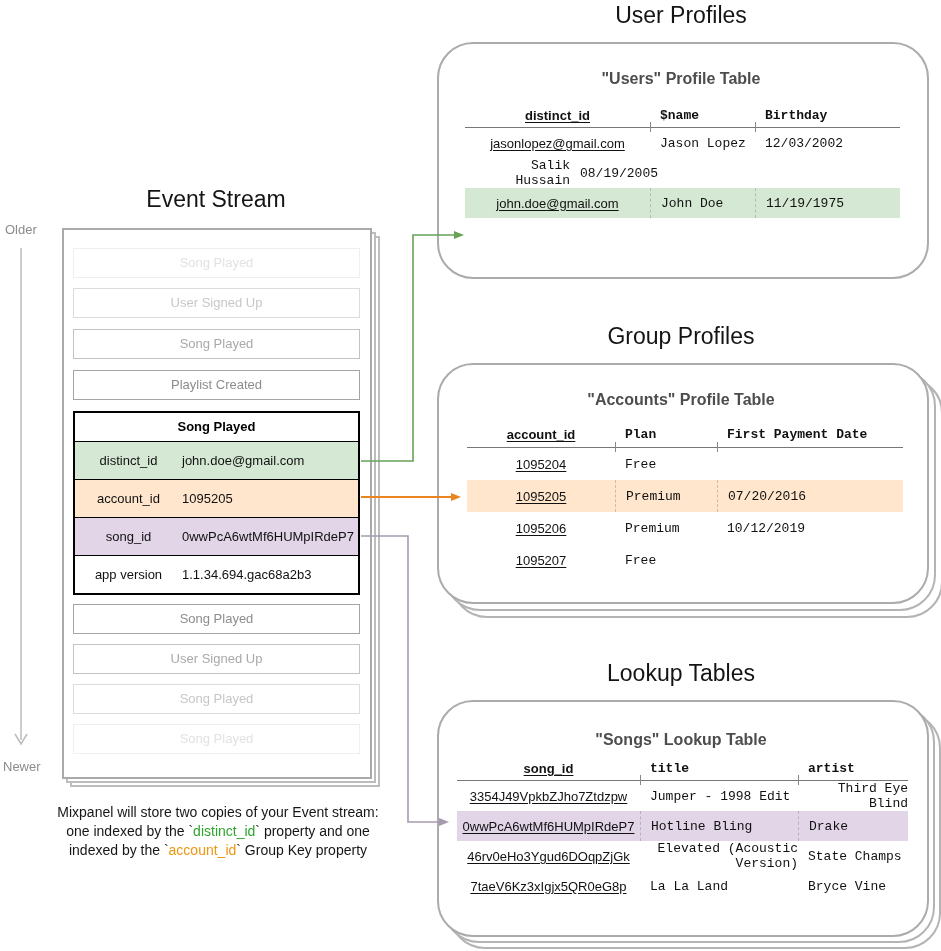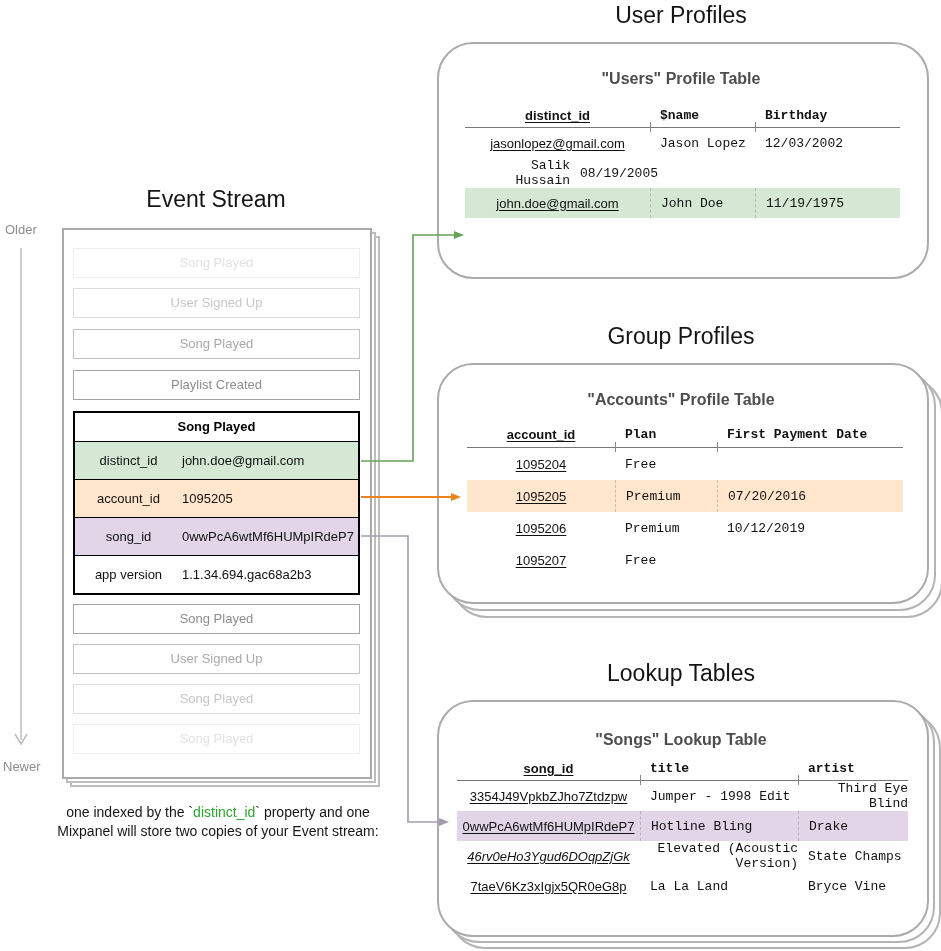--- a/index.html
+++ b/index.html
@@ -99,22 +99,23 @@
       <div class="prop-value">1.1.34.694.gac68a2b3</div>
     </div>
   </div>
 
   <div class="abs event-box fade4" style="top:604px;">Song Played</div>
   <div class="abs event-box fade3" style="top:644px;">User Signed Up</div>
   <div class="abs event-box fade2" style="top:684px;">Song Played</div>
   <div class="abs event-box fade1" style="top:724px;">Song Played</div>
 
   <div class="abs caption" style="left:38px;top:803px;width:360px;">
+    <div>Mixpanel will store two copies of your Event stream:</div>
     <div><span>one indexed by the `</span><span class="cap-green">distinct_id</span><span>` property and one</span></div>
-    <div>Mixpanel will store two copies of your Event stream:</div>
+    <div><span>indexed by the `</span><span class="cap-orange">account_id</span><span>` Group Key property</span></div>
   </div>
 
   <div class="abs card" style="left:437px;top:42px;width:488px;height:233px;"></div>
   <div class="abs card-heading" style="left:437px;top:70px;width:488px;">"Users" Profile Table</div>
   <div class="abs ptable" style="left:465px;top:103px;width:435px;">
     <div class="tr tr-head">
       <div class="th c-center idcell" style="width:185px;">distinct_id</div>
       <div class="th c-left" style="width:105px;">$name</div>
       <div class="th c-left" style="width:145px;">Birthday</div>
     </div>
@@ -180,21 +181,21 @@
       <div class="td c-center idcell" style="width:183px;">3354J49VpkbZJho7Ztdzpw</div>
       <div class="td c-left" style="width:158px;">Jumper - 1998 Edit</div>
       <div class="td c-left" style="width:110px;">Third Eye Blind</div>
     </div>
     <div class="tr hl hl-purple">
       <div class="td c-center idcell" style="width:183px;">0wwPcA6wtMf6HUMpIRdeP7</div>
       <div class="td c-left" style="width:158px;">Hotline Bling</div>
       <div class="td c-left" style="width:110px;">Drake</div>
     </div>
     <div class="tr">
-      <div class="td c-center idcell" style="width:183px;font-style:italic;">46rv0eHo3Ygud6DOqpZjGk</div>
+      <div class="td c-center idcell" style="width:183px;">46rv0eHo3Ygud6DOqpZjGk</div>
       <div class="td c-left" style="width:158px;">Elevated (Acoustic Version)</div>
       <div class="td c-left" style="width:110px;">State Champs</div>
     </div>
     <div class="tr">
       <div class="td c-center idcell" style="width:183px;">7taeV6Kz3xIgjx5QR0eG8p</div>
       <div class="td c-left" style="width:158px;">La La Land</div>
       <div class="td c-left" style="width:110px;">Bryce Vine</div>
     </div>
   </div>
 

